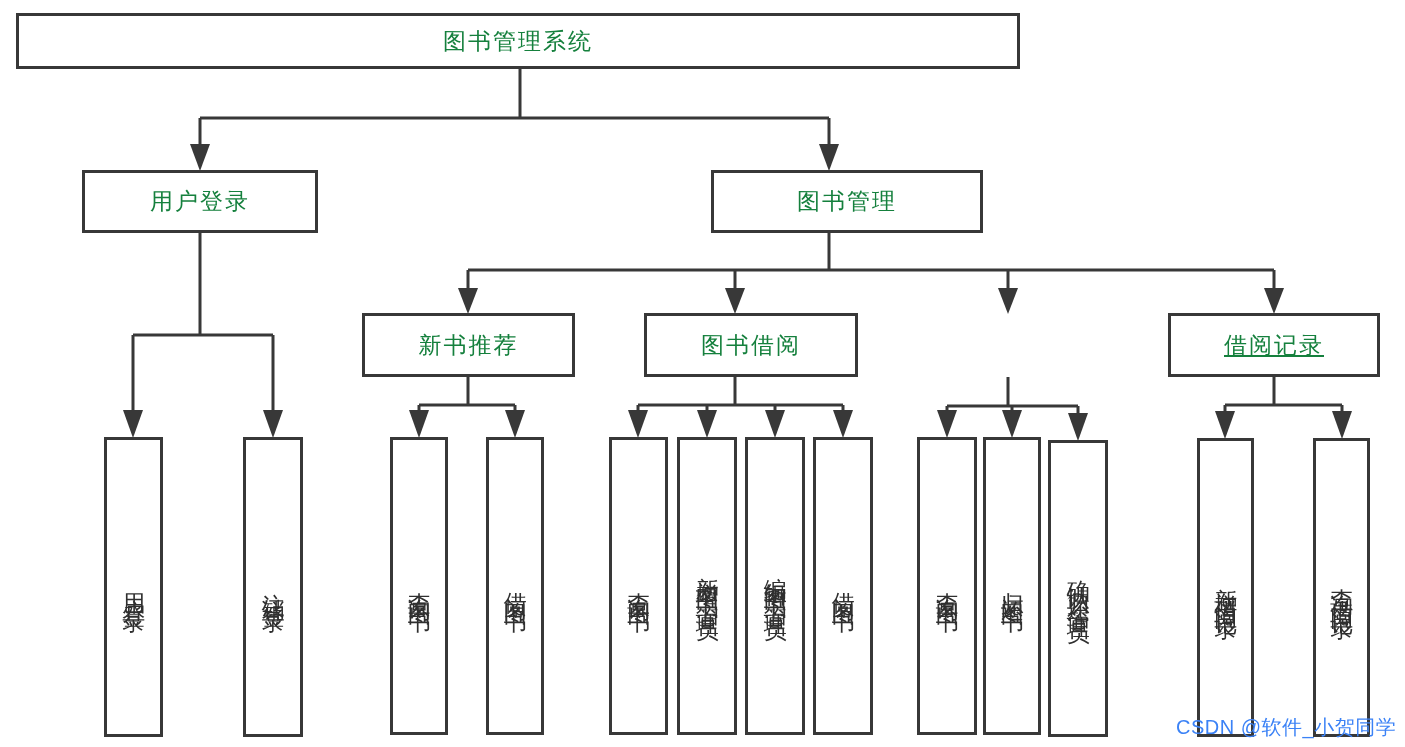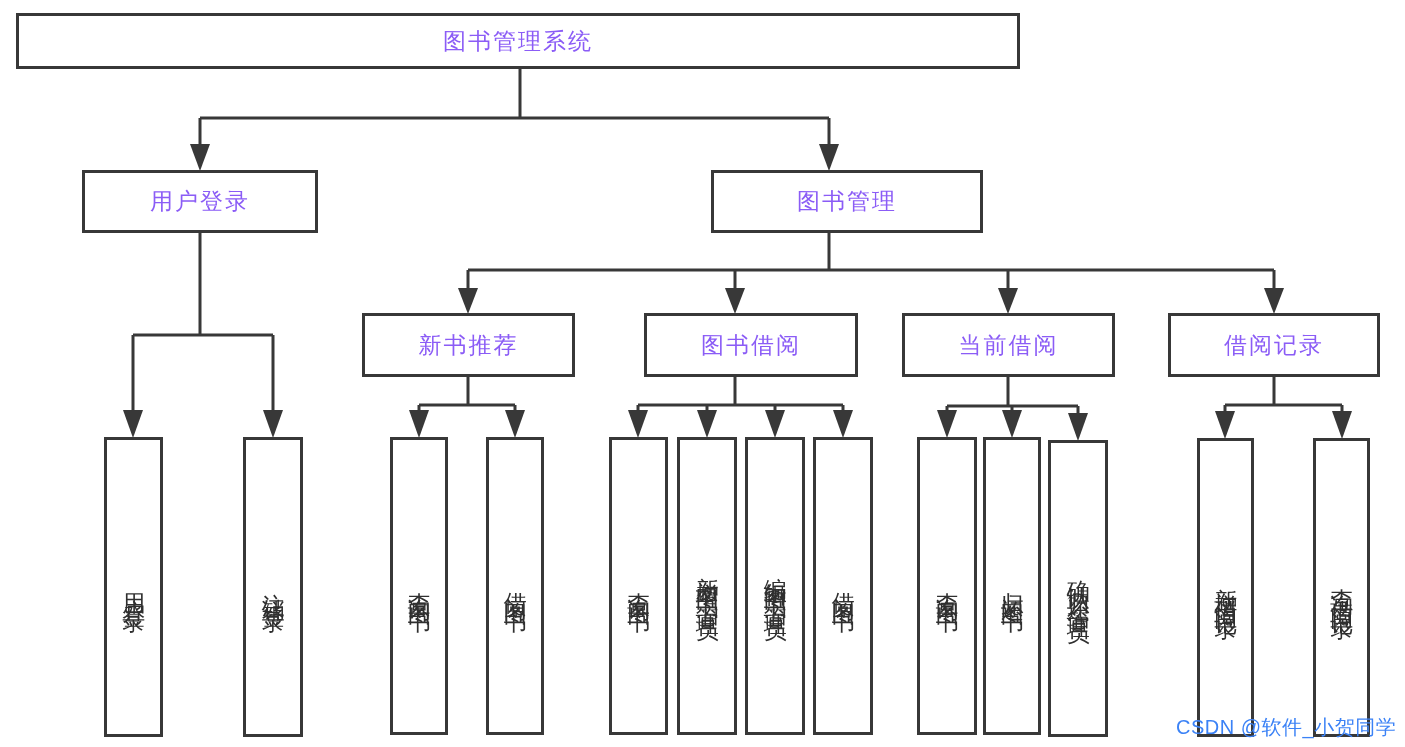--- a/index.html
+++ b/index.html
@@ -23,21 +23,21 @@
   }
   .hbox {
     position: absolute;
     background: #ffffff;
     border: 3px solid #383838;
     display: flex;
     align-items: center;
     justify-content: center;
     font-size: 23px;
     letter-spacing: 2px;
-    color: #8b5cf6;
+    color: #15803d;
     z-index: 1;
     line-height: 1;
     white-space: nowrap;
   }
   .vbox {
     position: absolute;
     background: #ffffff;
     border: 3px solid #383838;
     writing-mode: vertical-rl;
     text-orientation: mixed;
@@ -109,22 +109,21 @@
     </g>
   </svg>
 
   <div class="hbox" style="left:16px; top:13px; width:1004px; height:56px;">图书管理系统</div>
 
   <div class="hbox" style="left:82px; top:170px; width:236px; height:63px;">用户登录</div>
   <div class="hbox" style="left:711px; top:170px; width:272px; height:63px;">图书管理</div>
 
   <div class="hbox" style="left:362px; top:313px; width:213px; height:64px;">新书推荐</div>
   <div class="hbox" style="left:628px; top:313px; width:214px; height:64px;margin-left:16px;">图书借阅</div>
-  <div class="hbox" style="left:902px; top:313px; width:213px; height:64px;">当前借阅</div>
-  <div class="hbox" style="left:1168px; top:313px; width:212px; height:64px;">借阅记录</div>
+  <div class="hbox" style="left:1168px; top:313px; width:212px; height:64px;text-decoration:underline;">借阅记录</div>
 
   <div class="vbox" style="left:104px; top:437px; width:59px; height:300px;">用户登录</div>
   <div class="vbox" style="left:243px; top:437px; width:60px; height:300px;">注销登录</div>
 
   <div class="vbox" style="left:390px; top:437px; width:58px; height:298px;">查询图书</div>
   <div class="vbox" style="left:486px; top:437px; width:58px; height:298px;">借阅图书</div>
 
   <div class="vbox" style="left:609px; top:437px; width:59px; height:298px;">查询图书</div>
   <div class="vbox" style="left:677px; top:437px; width:60px; height:298px;">新增图书（管理员）</div>
   <div class="vbox" style="left:745px; top:437px; width:60px; height:298px;">编辑图书（管理员）</div>

